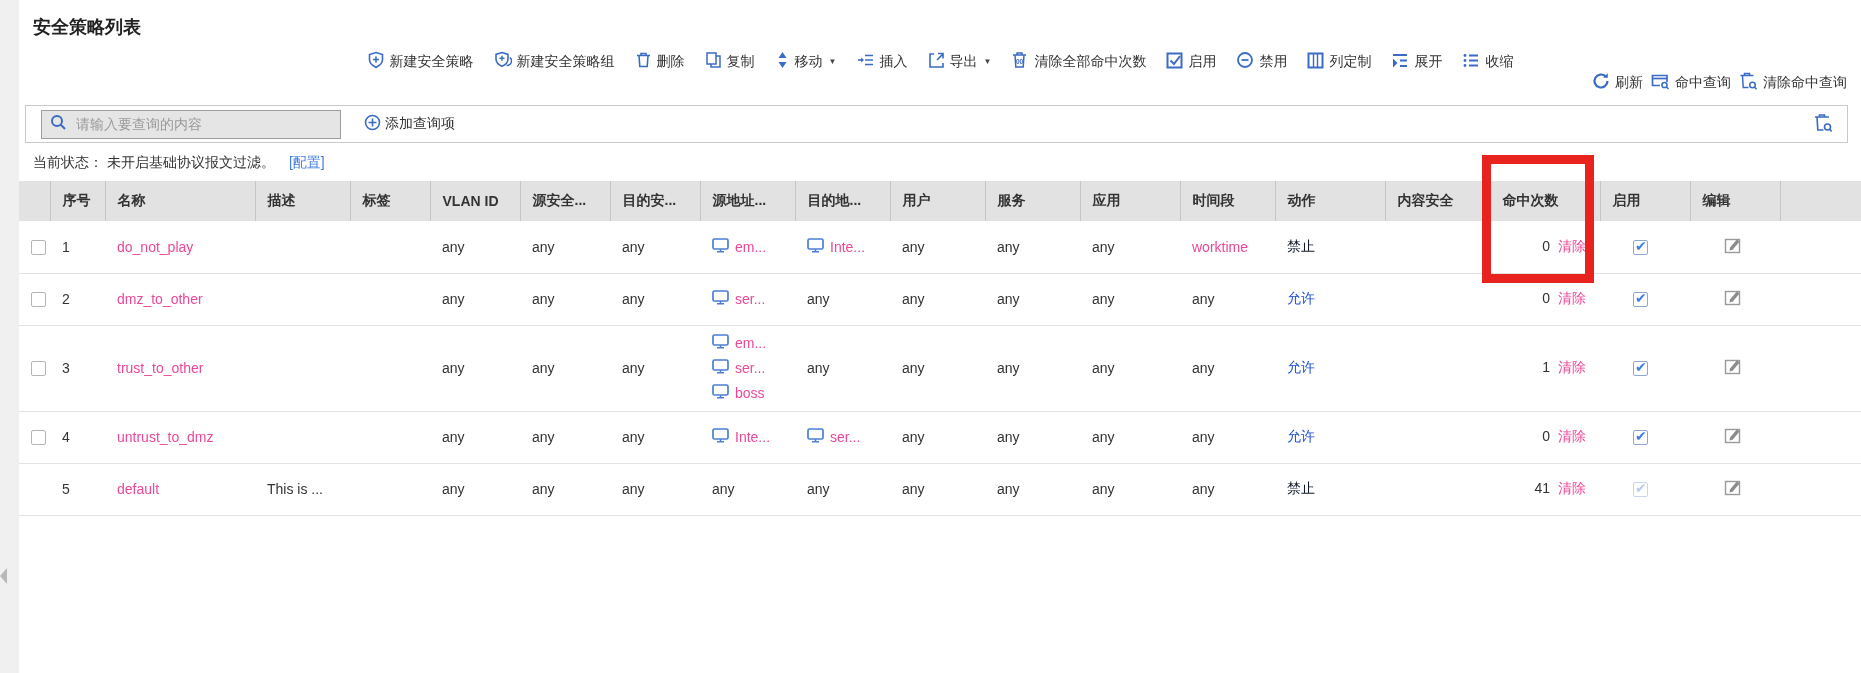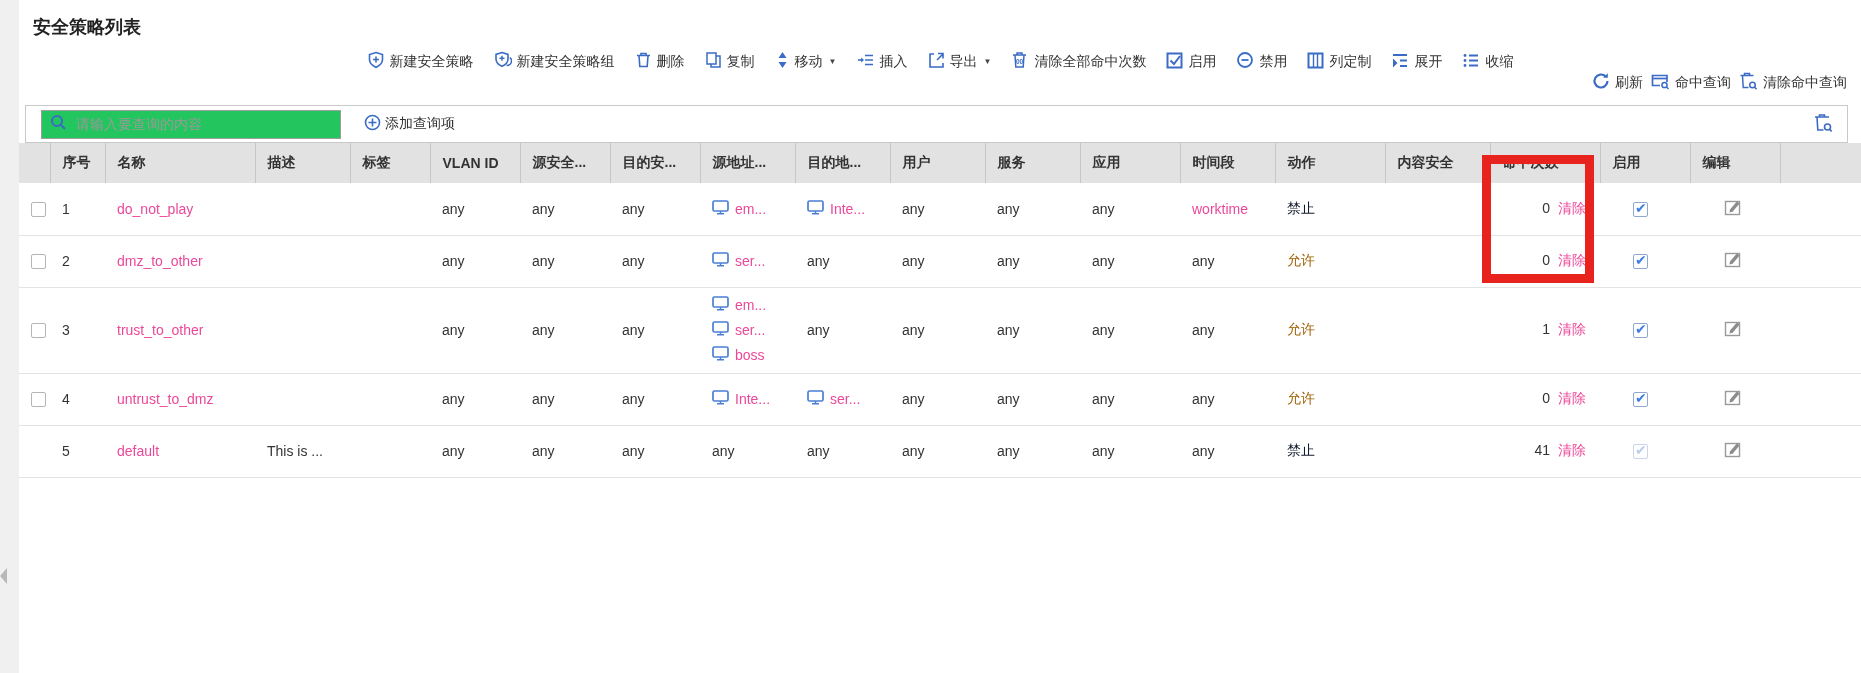--- a/index.html
+++ b/index.html
@@ -19,21 +19,21 @@
   .tb-group-right { margin-left:auto; display:flex; align-items:center; gap:8px; }
   .tb-item { display:inline-flex; align-items:center; gap:5px; font-size:14px; color:#333;
              background:none; border:none; padding:0; cursor:pointer; white-space:nowrap;
              font-family:inherit; }
   .tb-item svg { flex:none; }
   .caret { font-size:8px; color:#444; margin-left:1px; }
 
   .searchbar { margin:0 13px 0 6px; border:1px solid #c9c9c9; height:38px;
                display:flex; align-items:center; }
   .search-input { margin-left:15px; width:300px; height:29px; border:1px solid #9e9e9e;
-                  display:flex; align-items:center; padding:0 8px; gap:7px; background:#22c55e; }
+                  display:flex; align-items:center; padding:0 8px; gap:7px; background:#e5e5e5; }
   .search-input input { border:none; outline:none; flex:1; font-size:14px; color:#333;
                         font-family:inherit; background:transparent; }
   .search-input input::placeholder { color:#9a9a9a; }
   .add-query { display:inline-flex; align-items:center; gap:4px; margin-left:17px;
                font-size:14px; color:#333; cursor:pointer; background:none; border:none;
                font-family:inherit; }
   .clear-query { margin-left:auto; margin-right:14px; background:none; border:none;
                  cursor:pointer; padding:0; }
 
   .status-line { padding:11px 0 9px 14px; font-size:14px; }
@@ -43,21 +43,21 @@
 
   table { border-collapse:collapse; table-layout:fixed; width:1842px; font-size:14px; }
   thead th { background:#e2e2e2; height:40px; font-weight:bold; color:#333; text-align:left;
              padding:0 0 0 12px; border-right:1px solid #c6c6c6; overflow:hidden;
              white-space:nowrap; }
   thead th.nosep { border-right:none; }
   tbody td { height:52px; border-bottom:1px solid #e3e3e3; padding:0 0 0 12px;
              overflow:hidden; white-space:nowrap; vertical-align:middle; }
   tbody tr.tall td { height:auto; padding-top:5px; padding-bottom:5px; }
   a.blue, .blue { color:#ec4899; text-decoration:none; }
-  .allow { color:#a16207; }
+  .allow { color:#1d4ed8; }
   .deny  { color:#0f172a; }
   .c-hits { text-align:right; padding-right:14px !important; }
   .c-hits .num { color:#333; margin-right:8px; }
   .c-enable { padding-left:33px !important; }
   .c-edit { padding-left:34px !important; }
 
   .cb { width:15px; height:15px; border:1px solid #b5b5b5; border-radius:2px; background:#fff;
         display:inline-block; position:relative; cursor:pointer; vertical-align:middle; }
   .cb.checked { border-color:#8fa8cf; }
   .cb.checked::after { content:"✔"; position:absolute; left:1px; top:-3px;
@@ -231,20 +231,24 @@
     <button class="clear-query">
       <span><svg width="20" height="19" viewBox="0 0 20 19">
             <path d="M2 4h14 M6.5 4V2h5v2" fill="none" stroke="#3a6cc5" stroke-width="1.6"></path>
             <path d="M4 4l.8 13h5.7" fill="none" stroke="#3a6cc5" stroke-width="1.6"></path>
             <circle cx="14.5" cy="14" r="3" fill="none" stroke="#3a6cc5" stroke-width="1.6"></circle>
             <path d="M16.7 16.4l2 2" stroke="#3a6cc5" stroke-width="1.6"></path>
           </svg></span>
     </button>
   </div>
 
+  <div class="status-line">
+    <span class="lbl">当前状态：</span><span class="txt">未开启基础协议报文过滤。</span>
+    <a href="#" class="status-link">[配置]</a>
+  </div>
 
   <table>
     <colgroup>
       <col style="width:31px">
         <col style="width:55px">
         <col style="width:150px">
         <col style="width:95px">
       <col style="width:80px">
         <col style="width:90px">
         <col style="width:90px">

